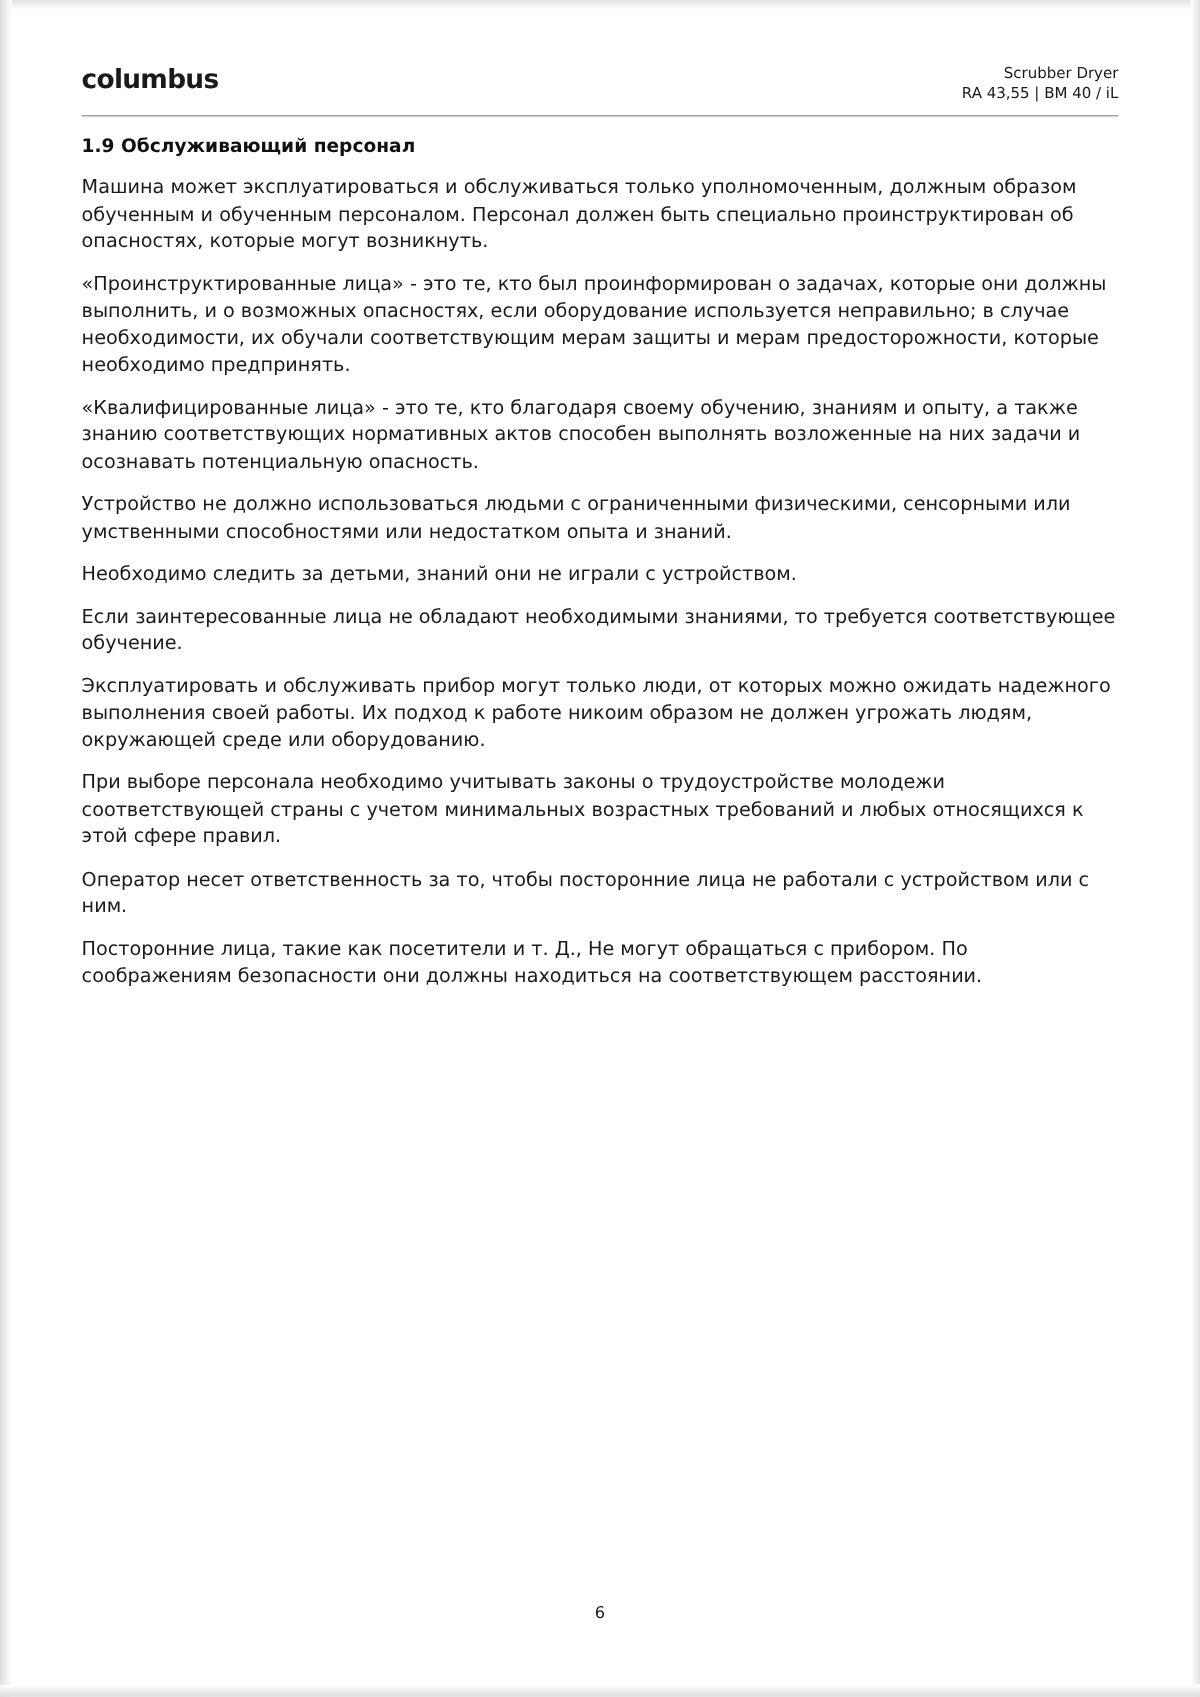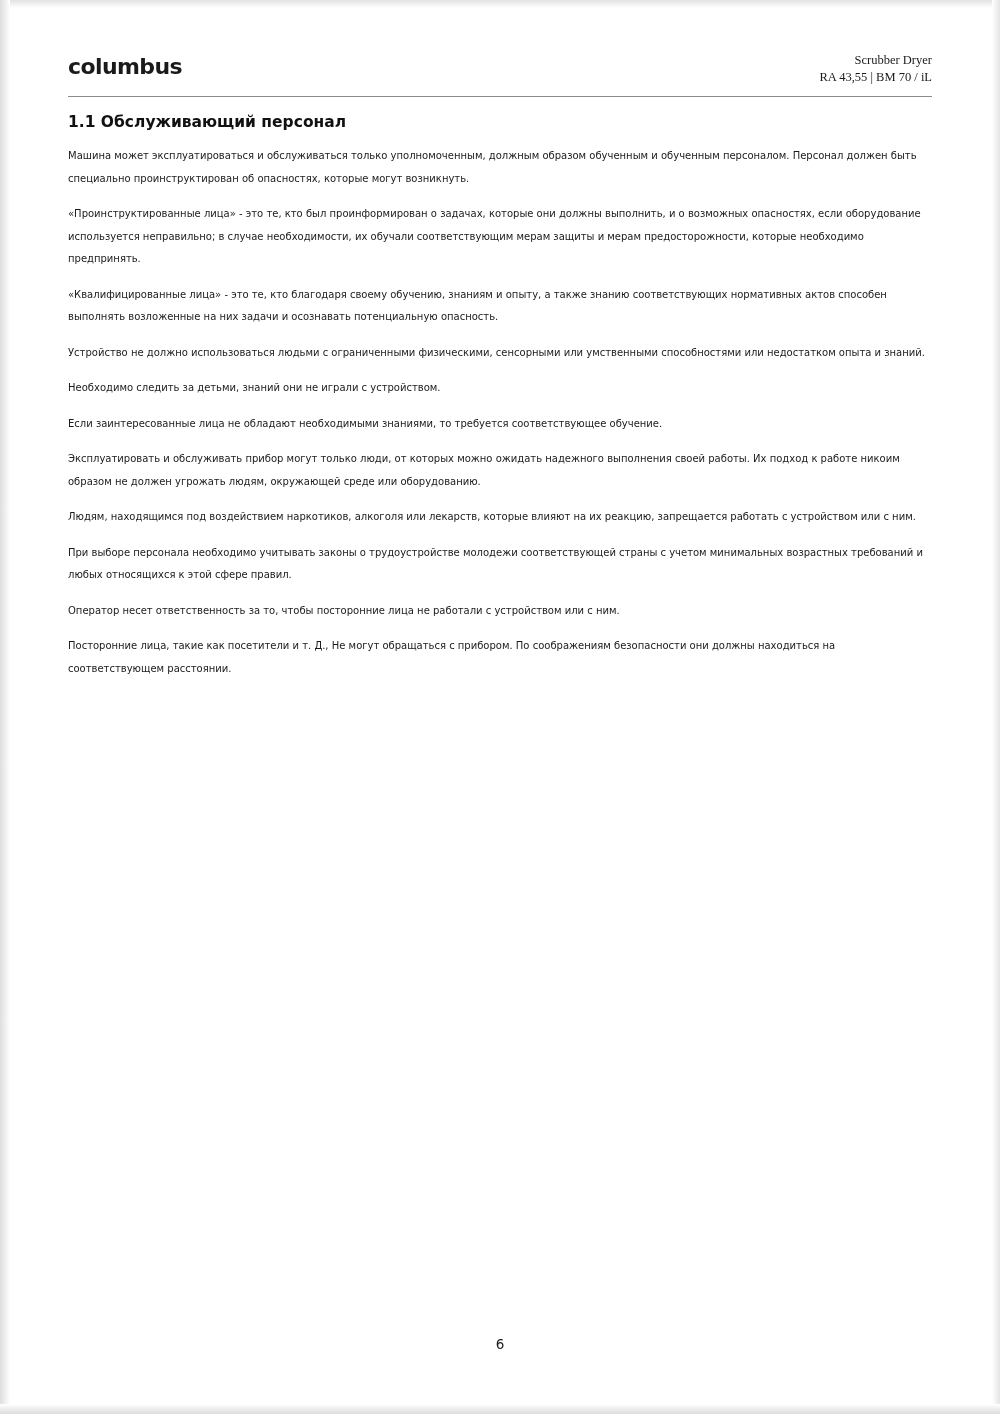--- a/index.html
+++ b/index.html
@@ -43,21 +43,20 @@
     color: #1a1a1a;
   }
   .header-right {
     position: absolute;
     right: 0;
     top: 0;
     text-align: right;
     font-size: 12.5px;
     line-height: 17px;
     color: #1a1a1a;
-    font-family: Liberation Serif, serif;
   }
   .header-rule {
     position: absolute;
     left: 68px;
     right: 68px;
     top: 96px;
     height: 1px;
     background: #8b8b8b;
   }
 
@@ -69,21 +68,21 @@
     width: 864px;
   }
   h1.section-title {
     font-size: 15.5px;
     font-weight: bold;
     margin: 0 0 13px 0;
     line-height: 20px;
     color: #111;
   }
   p.para {
-    font-size: 10px;
+    font-size: 16px;
     line-height: 22.5px;
     margin: 0 0 13px 0;
     text-align: left;
     color: #1a1a1a;
   }
   p.para:last-child { margin-bottom: 0; }
 
   
   .watermark {
     position: absolute;
@@ -139,36 +138,35 @@
 
   <div class="edge-top"></div>
   <div class="edge-left"></div>
   <div class="edge-right"></div>
   <div class="edge-bottom"></div>
 
   <div class="header">
     <div class="brand">columbus</div>
     <div class="header-right">
       <div>Scrubber Dryer</div>
-      <div>RA 43,55 | BM 70 / iL</div>
+      <div>RA 43,55 | BM 40 / iL</div>
     </div>
   </div>
   <div class="header-rule"></div>
 
   <div class="content">
-    <h1 class="section-title">1.1 Обслуживающий персонал</h1>
+    <h1 class="section-title">1.9 Обслуживающий персонал</h1>
 
     <p class="para">Машина может эксплуатироваться и обслуживаться только уполномоченным, должным образом обученным и обученным персоналом. Персонал должен быть специально проинструктирован об опасностях, которые могут возникнуть.</p>
     <p class="para">«Проинструктированные лица» - это те, кто был проинформирован о задачах, которые они должны выполнить, и о возможных опасностях, если оборудование используется неправильно; в случае необходимости, их обучали соответствующим мерам защиты и мерам предосторожности, которые необходимо предпринять.</p>
     <p class="para">«Квалифицированные лица» - это те, кто благодаря своему обучению, знаниям и опыту, а также знанию соответствующих нормативных актов способен выполнять возложенные на них задачи и осознавать потенциальную опасность.</p>
     <p class="para">Устройство не должно использоваться людьми с ограниченными физическими, сенсорными или умственными способностями или недостатком опыта и знаний.</p>
     <p class="para">Необходимо следить за детьми, знаний они не играли с устройством.</p>
     <p class="para">Если заинтересованные лица не обладают необходимыми знаниями, то требуется соответствующее обучение.</p>
     <p class="para">Эксплуатировать и обслуживать прибор могут только люди, от которых можно ожидать надежного выполнения своей работы. Их подход к работе никоим образом не должен угрожать людям, окружающей среде или оборудованию.</p>
-    <p class="para">Людям, находящимся под воздействием наркотиков, алкоголя или лекарств, которые влияют на их реакцию, запрещается работать с устройством или с ним.</p>
     <p class="para">При выборе персонала необходимо учитывать законы о трудоустройстве молодежи соответствующей страны с учетом минимальных возрастных требований и любых относящихся к этой сфере правил.</p>
     <p class="para">Оператор несет ответственность за то, чтобы посторонние лица не работали с устройством или с ним.</p>
     <p class="para">Посторонние лица, такие как посетители и т. Д., Не могут обращаться с прибором. По соображениям безопасности они должны находиться на соответствующем расстоянии.</p>
   </div>
 
 
   <div class="footer">
     <span>6</span>
   </div>
 

